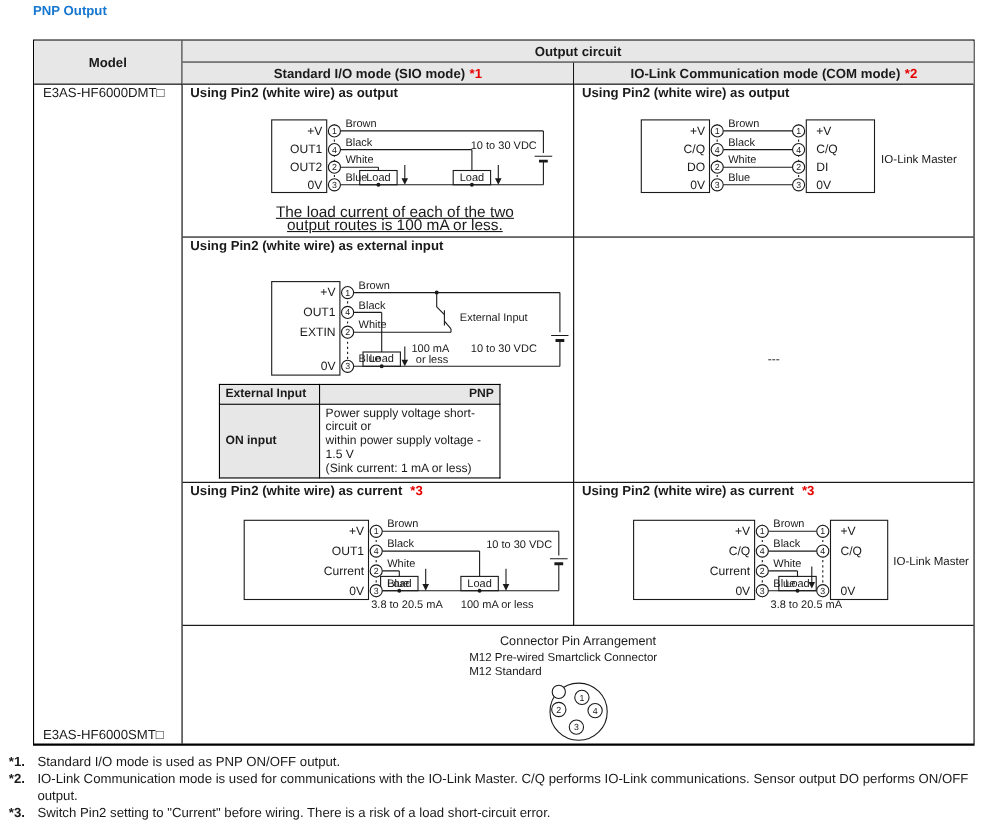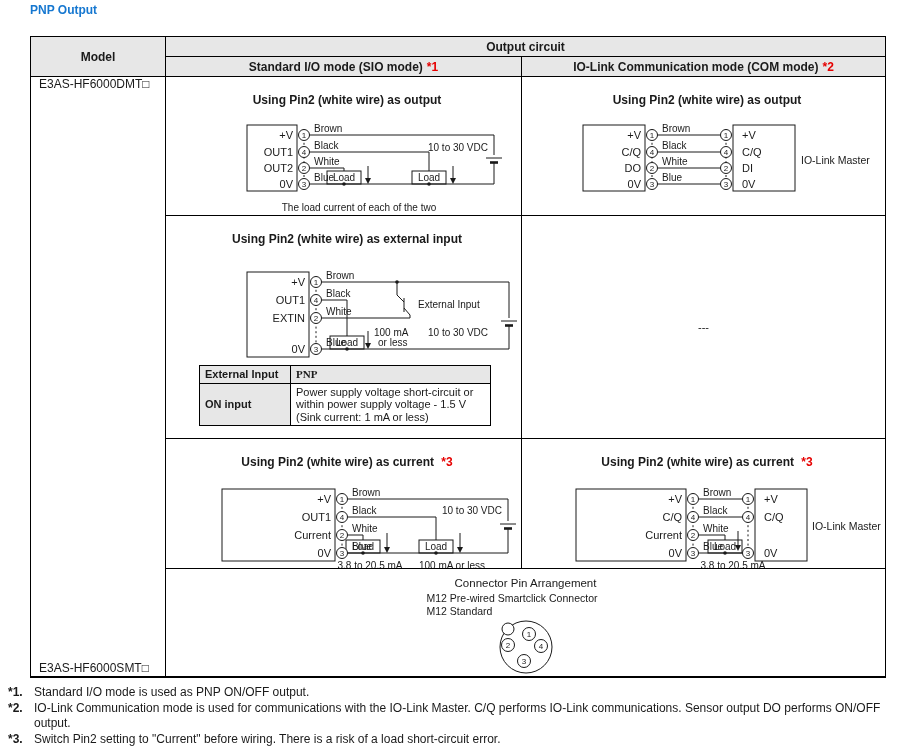--- a/index.html
+++ b/index.html
@@ -21,38 +21,38 @@
   .cell { overflow:hidden; }
   .br { border-right:1px solid #000; }
   .bb { border-bottom:1px solid #000; }
   .hdr { background:#e7e7e7; display:flex; align-items:center; justify-content:center;
          font-weight:bold; font-size:12px; }
   .note { color:#e60000; }
   .model-hdr { grid-row:1/3; grid-column:1; }
   .oc-hdr { grid-row:1; grid-column:2/4; }
   .model-cell { grid-row:3/7; grid-column:1; display:flex; flex-direction:column;
                 justify-content:space-between; padding-left:8px; font-size:12px; line-height:15px; }
-  .cell-heading { font-size:12px; font-weight:bold; padding:16px 0 0 7px; white-space:nowrap;text-align:center; }
+  .cell-heading { font-size:12px; font-weight:bold; padding:0 0 0 7px; white-space:nowrap; }
   .diagram { display:block; }
   svg text { font-family:"Liberation Sans",sans-serif; font-size:10px; fill:#1a1a1a; stroke:none; }
   svg .shape { stroke:#1a1a1a; fill:none; stroke-width:1; }
   svg .dash { stroke-dasharray:2,2.6; }
   svg .pinc { fill:#fff; stroke:#1a1a1a; stroke-width:1; }
   svg .dot { fill:#1a1a1a; stroke:none; }
   svg .ah { fill:#1a1a1a; stroke:none; }
   svg .pin-num { font-size:8px; }
   svg .tlabel { font-size:11px; }
   svg .mlabel { font-size:10.5px; }
   svg .batt-neg { stroke-width:2.6; }
-  .caption { font-size:10px; line-height:12px; text-align:center; width:270px; margin:1px 0 0 58px; }
+  .caption { font-size:14px; line-height:12px; text-align:center; width:270px; margin:1px 0 0 58px;text-decoration:underline; }
   .dashes { display:flex; align-items:center; justify-content:center; height:100%; font-size:11px; }
   .spec-table { border-collapse:collapse; margin:3px 0 0 33px; font-size:11px; }
   .spec-table td { border:1px solid #000; padding:2px 5px; vertical-align:middle; line-height:12.5px; }
   .spec-table .lbl { background:#e7e7e7; font-weight:bold; width:91px; }
-  .spec-table .hdr2 { background:#e7e7e7; font-weight:bold; text-align:left; width:200px;font-family:Liberation Serif, serif; }
+  .spec-table .hdr2 { background:#e7e7e7; font-weight:bold; text-align:right; width:164px; }
   .connector-cell { grid-column:2/4; grid-row:6; text-align:center; }
   .conn-title { font-size:11.5px; padding-top:8px; }
   .conn-subs { width:226px; margin:3px auto 0; text-align:left; font-size:10.5px;
                line-height:13px; transform:translateX(14px); }
   .conn-svg { display:block; margin:1px auto 0; }
   .fnotes { margin:7px 0 0 8px; font-size:12px; line-height:15.5px; width:886px; }
   .fnote { display:flex; }
   .fnote .mk { font-weight:bold; flex:0 0 26px; }
   .fnote .tx { flex:1; }
 </style>

